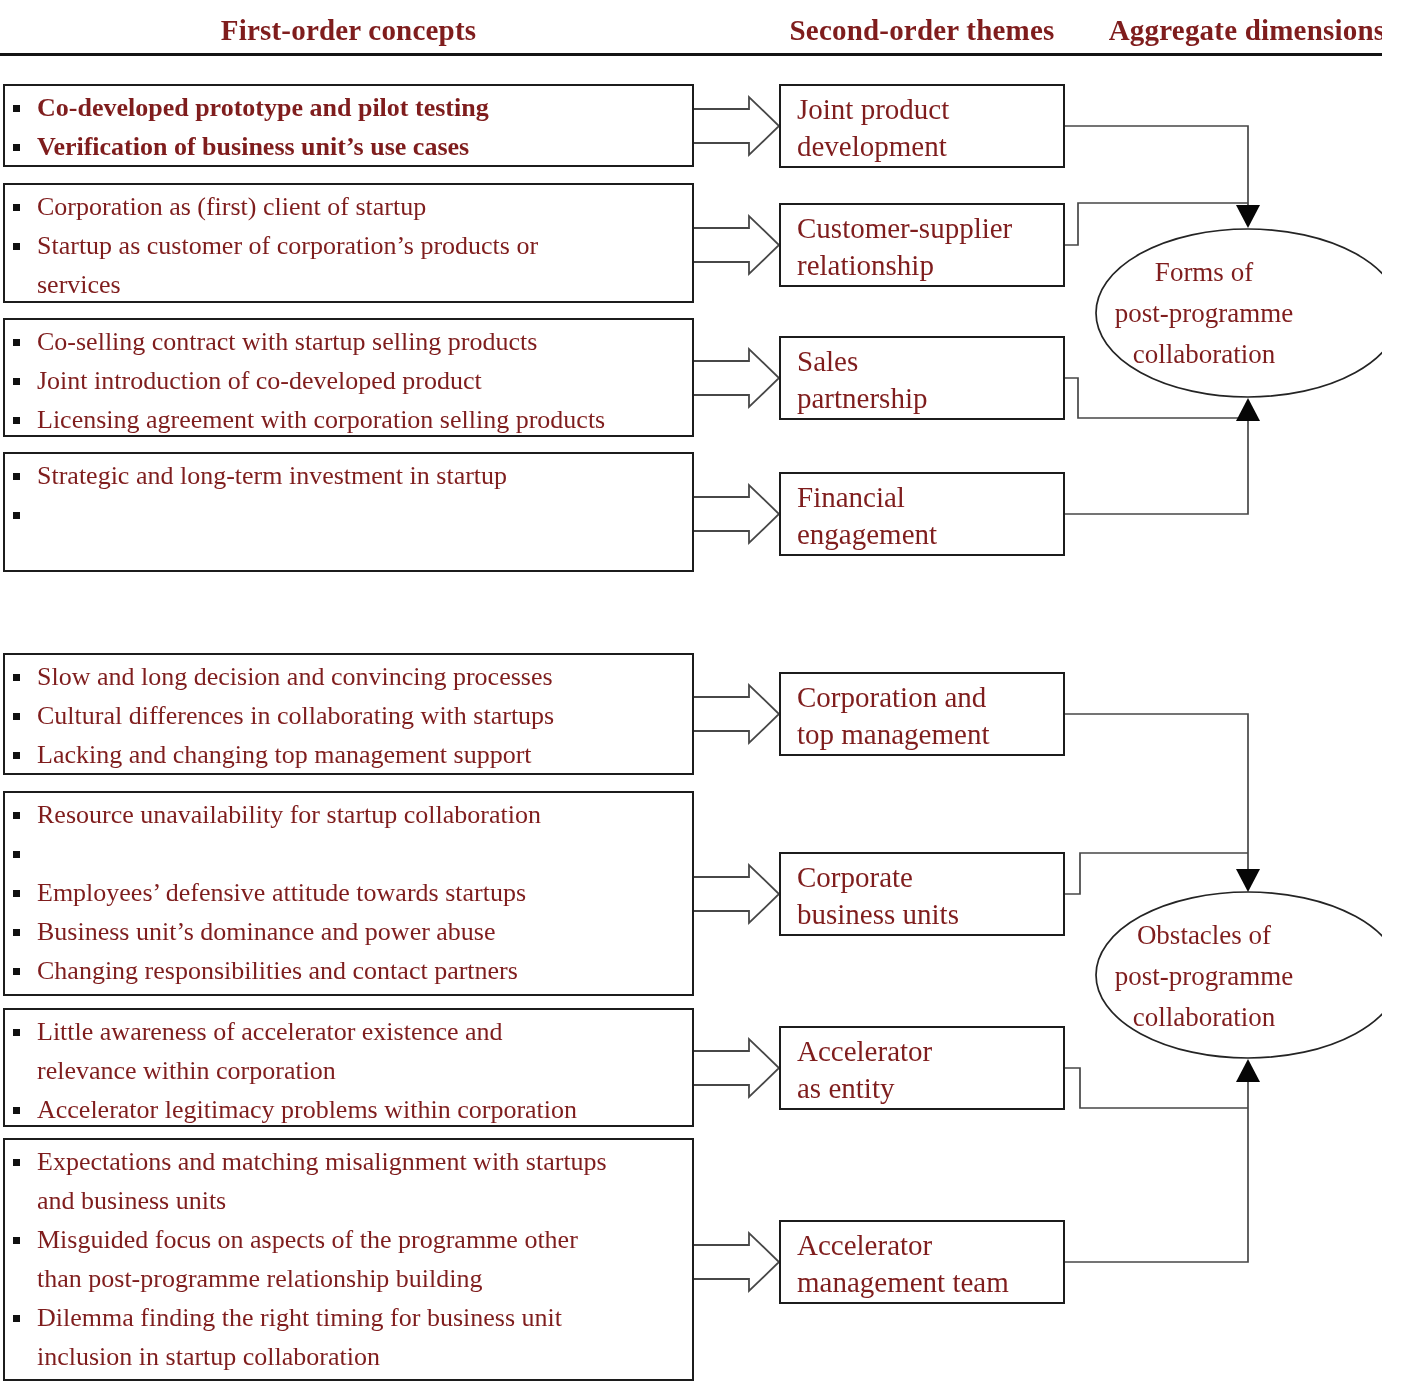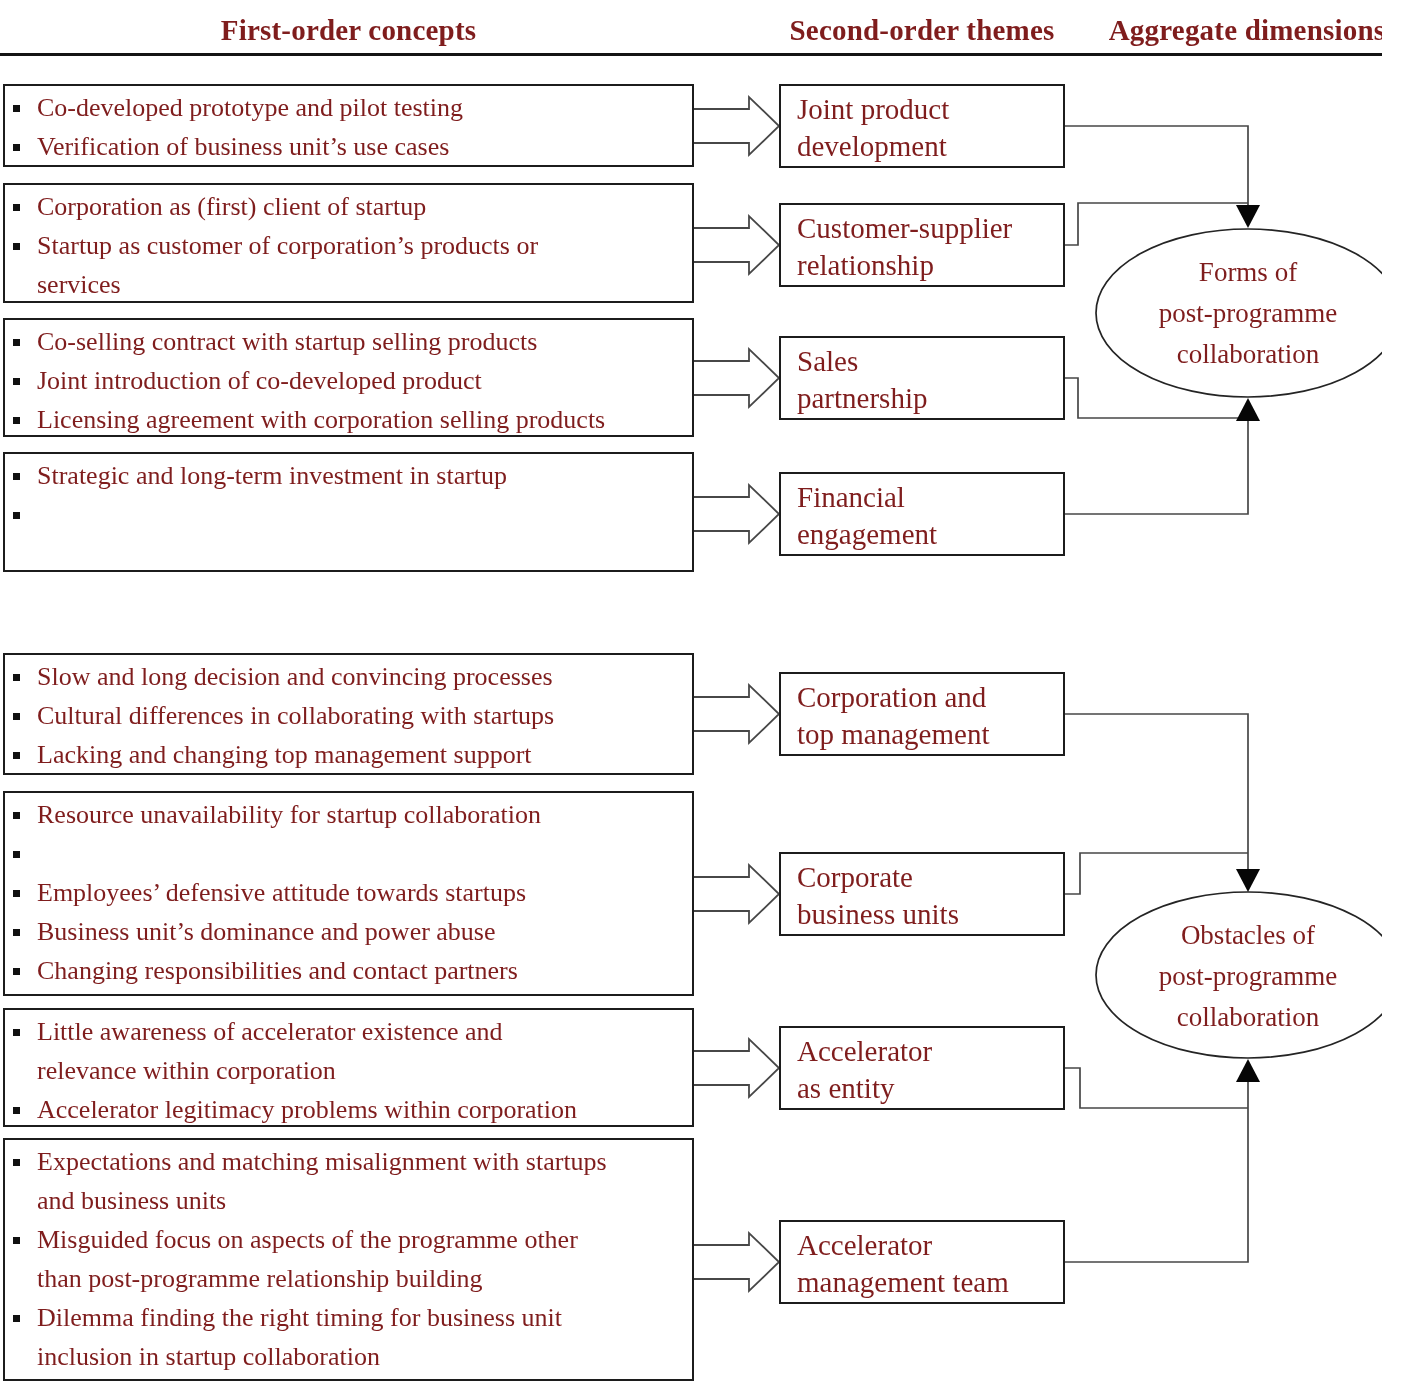--- a/index.html
+++ b/index.html
@@ -24,21 +24,21 @@
   .sq{
     display:inline-block;width:7px;height:7px;background:#101010;
     margin-right:17px;vertical-align:4px;
   }
   .tbox{
     position:absolute;left:779px;width:286px;height:84px;box-sizing:border-box;
     border:2px solid #1c1c1c;background:#fff;padding:5px 6px 0 16px;
     font-size:29px;line-height:37px;white-space:pre-line;
   }
   .elabel{
-    position:absolute;left:1096px;width:304px;height:168px;
+    position:absolute;left:1052px;width:304px;height:168px;
     display:flex;align-items:center;justify-content:center;
     text-align:center;white-space:pre-line;
     font-size:27px;line-height:41px;
   }
   #overlay{position:absolute;left:0;top:0;pointer-events:none;}
   .thin{stroke:#474747;stroke-width:1.7;fill:none;}
   .blockarrow{stroke:#474747;stroke-width:1.8;fill:none;stroke-linejoin:miter;}
   .ell{stroke:#242424;stroke-width:1.7;fill:#ffffff;}
   .ah{fill:#060606;stroke:none;}
 </style>
@@ -74,21 +74,21 @@
 
     <ellipse class="ell" cx="1248" cy="313" rx="152" ry="84"></ellipse>
     <ellipse class="ell" cx="1248" cy="975" rx="152" ry="83"></ellipse>
 
     <path class="ah" d="M1236 205 H1260 L1248 228 Z"></path>
     <path class="ah" d="M1236 421 H1260 L1248 398 Z"></path>
     <path class="ah" d="M1236 869 H1260 L1248 892 Z"></path>
     <path class="ah" d="M1236 1082 H1260 L1248 1059 Z"></path>
   </svg>
 
-  <div class="cbox" style="top:84px;height:83px;">
+  <div class="cbox" style="top:84px;height:83px;font-weight:bold;">
     <div class="bullet"><span class="sq"></span><span>Co-developed prototype and pilot testing</span></div>
     <div class="bullet"><span class="sq"></span><span>Verification of business unit’s use cases</span></div>
   </div>
 
   <div class="cbox" style="top:183px;height:120px;">
     <div class="bullet"><span class="sq"></span><span>Corporation as (first) client of startup</span></div>
     <div class="bullet"><span class="sq"></span><span>Startup as customer of corporation’s products or
 services</span></div>
   </div>
 

